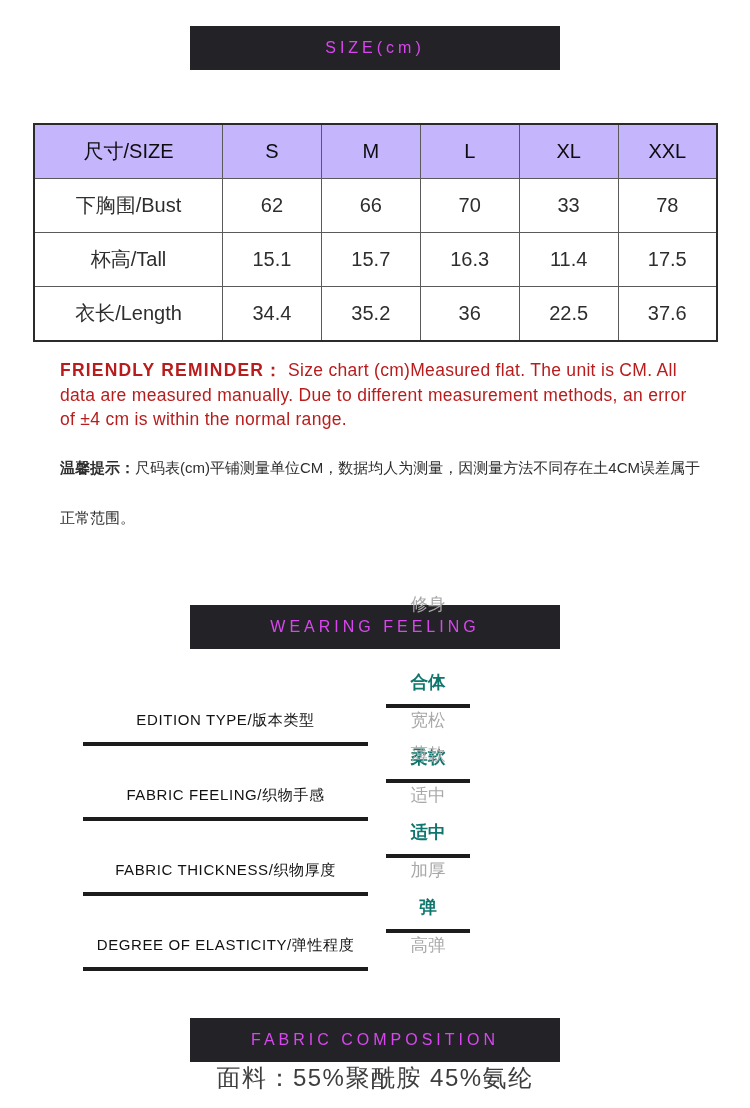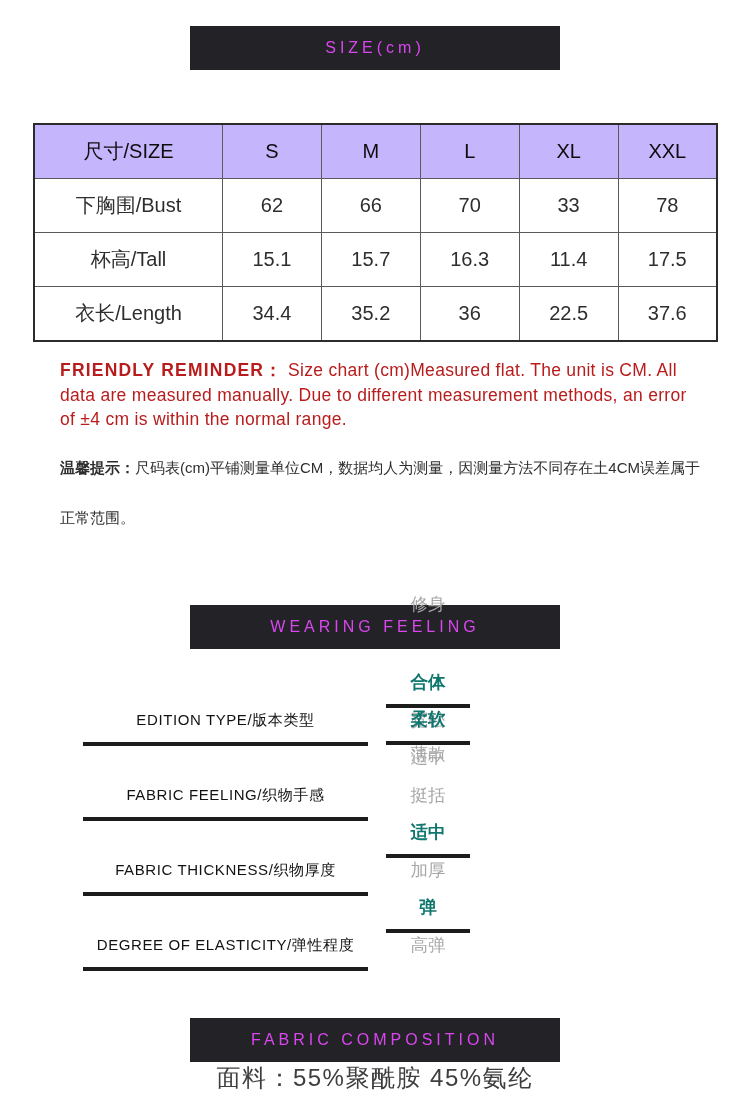--- a/index.html
+++ b/index.html
@@ -139,23 +139,20 @@
 
   <div class="wf-row">
     <div class="wf-label">FABRIC FEELING/织物手感</div>
     <div class="wf-opts">
       <div class="wf-opt sel">
           <span class="t">柔软</span>
         </div>
       <div class="wf-opt">
           <span class="t">适中</span>
         </div>
-      <div class="wf-opt">
-          <span class="t">挺括</span>
-        </div>
     </div>
   </div>
 
   <div class="wf-row">
     <div class="wf-label">FABRIC THICKNESS/织物厚度</div>
     <div class="wf-opts">
       <div class="wf-opt">
           <span class="t">薄款</span>
         </div>
       <div class="wf-opt sel">

